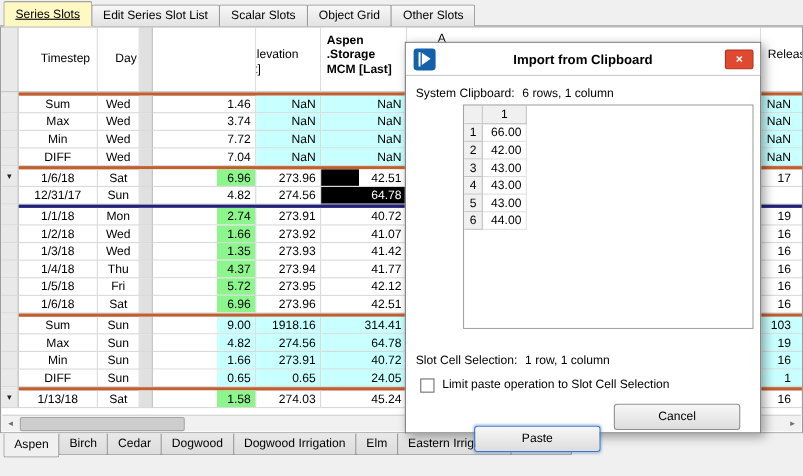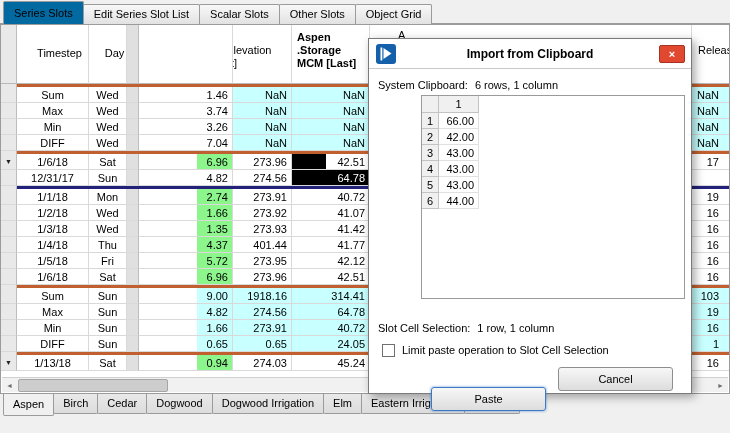--- a/index.html
+++ b/index.html
@@ -6,21 +6,21 @@
   html,body { width:730px; height:433px; overflow:hidden; }
   body { font-family:"Liberation Sans", sans-serif; font-size:11px; color:#000; background:#f0f0f0; position:relative; }
 
   
   .top-tabbar { position:absolute; left:0; top:0; width:730px; height:24px; background:#f0f0f0;
                 display:flex; align-items:flex-end; padding-left:3px; }
   .top-tabbar::after { content:""; position:absolute; left:0; bottom:0; width:100%; height:1px; background:#9b9b9b; }
   .ttab { position:relative; z-index:1; height:20px; line-height:19px; padding:0 10px; margin-right:-1px;
           border:1px solid #9b9b9b; border-bottom:none; border-radius:2px 2px 0 0;
           background:linear-gradient(#f8f8f8,#e2e2e2); white-space:nowrap; cursor:default; }
-  .ttab.active { background:#0369a1; height:23px; z-index:3; line-height:22px; }
+  .ttab.active { background:#fef9c3; height:23px; z-index:3; line-height:22px;text-decoration:underline; }
 
   
   .table-frame { position:absolute; left:0; top:24px; width:730px; height:370px;
                  background:#fff; border:1px solid #9b9b9b; overflow:hidden; }
   table.sct { border-collapse:separate; border-spacing:0; table-layout:fixed; width:749px; }
   .sct td { height:16px; border-right:1px solid #d9d9d9; border-bottom:1px solid #d9d9d9;
             overflow:hidden; white-space:nowrap; vertical-align:middle; }
   .sct .ac { background:#e9e9e9; border-right:1px solid #bdbdbd; text-align:center; font-size:7px; color:#222; }
   .sct .sp { background:#e0e0e0; border-right:1px solid #bdbdbd; }
   .sct .ts, .sct .dy { text-align:center; }
@@ -105,22 +105,22 @@
   .btn-paste { left:62px; border:1px solid #3d78c2; box-shadow:0 0 2px 1px rgba(61,120,194,.35);margin-top:20px; }
   .btn-cancel { left:189px; }
 </style>
 </head>
 <body>
 
 <div class="top-tabbar">
   <div class="ttab active">Series Slots</div>
   <div class="ttab">Edit Series Slot List</div>
   <div class="ttab">Scalar Slots</div>
+  <div class="ttab">Object Grid</div>
   <div class="ttab">Other Slots</div>
-  <div class="ttab">Object Grid</div>
 </div>
 
 <div class="table-frame">
   <table class="sct">
     <colgroup>
       <col style="width:16px">
         <col style="width:72px">
         <col style="width:38px">
         <col style="width:12px">
       <col style="width:94px">
@@ -188,21 +188,21 @@
         <td class="v cyn">NaN</td>
         <td class="v cyn">NaN</td>
         <td></td>
         <td class="c5 cyn">NaN</td>
       </tr>
       <tr>
         <td class="ac"></td>
         <td class="ts">Min</td>
         <td class="dy">Wed</td>
         <td class="sp"></td>
-        <td class="v">3.26</td>
+        <td class="v">7.72</td>
         <td class="v cyn">NaN</td>
         <td class="v cyn">NaN</td>
         <td></td>
         <td class="c5 cyn">NaN</td>
       </tr>
       <tr>
         <td class="ac"></td>
         <td class="ts">DIFF</td>
         <td class="dy">Wed</td>
         <td class="sp"></td>
@@ -278,21 +278,21 @@
         <td class="v">41.42</td>
         <td></td>
         <td class="c5">16</td>
       </tr>
       <tr>
         <td class="ac"></td>
         <td class="ts">1/4/18</td>
         <td class="dy">Thu</td>
         <td class="sp"></td>
         <td class="v grn">4.37</td>
-        <td class="v">401.44</td>
+        <td class="v">273.94</td>
         <td class="v">41.77</td>
         <td></td>
         <td class="c5">16</td>
       </tr>
       <tr>
         <td class="ac"></td>
         <td class="ts">1/5/18</td>
         <td class="dy">Fri</td>
         <td class="sp"></td>
         <td class="v grn">5.72</td>
@@ -366,21 +366,21 @@
       <tr class="div-o">
           <td class="ac"></td>
           <td class="line" colspan="8"></td>
         </tr>
 
       <tr>
         <td class="ac">▼</td>
         <td class="ts">1/13/18</td>
         <td class="dy">Sat</td>
         <td class="sp"></td>
-        <td class="v grn">0.94</td>
+        <td class="v grn">1.58</td>
         <td class="v">274.03</td>
         <td class="v">45.24</td>
         <td></td>
         <td class="c5">16</td>
       </tr>
     </tbody>
   </table>
 
   <div class="hscroll">
     <div class="sbtn left">◄</div>

